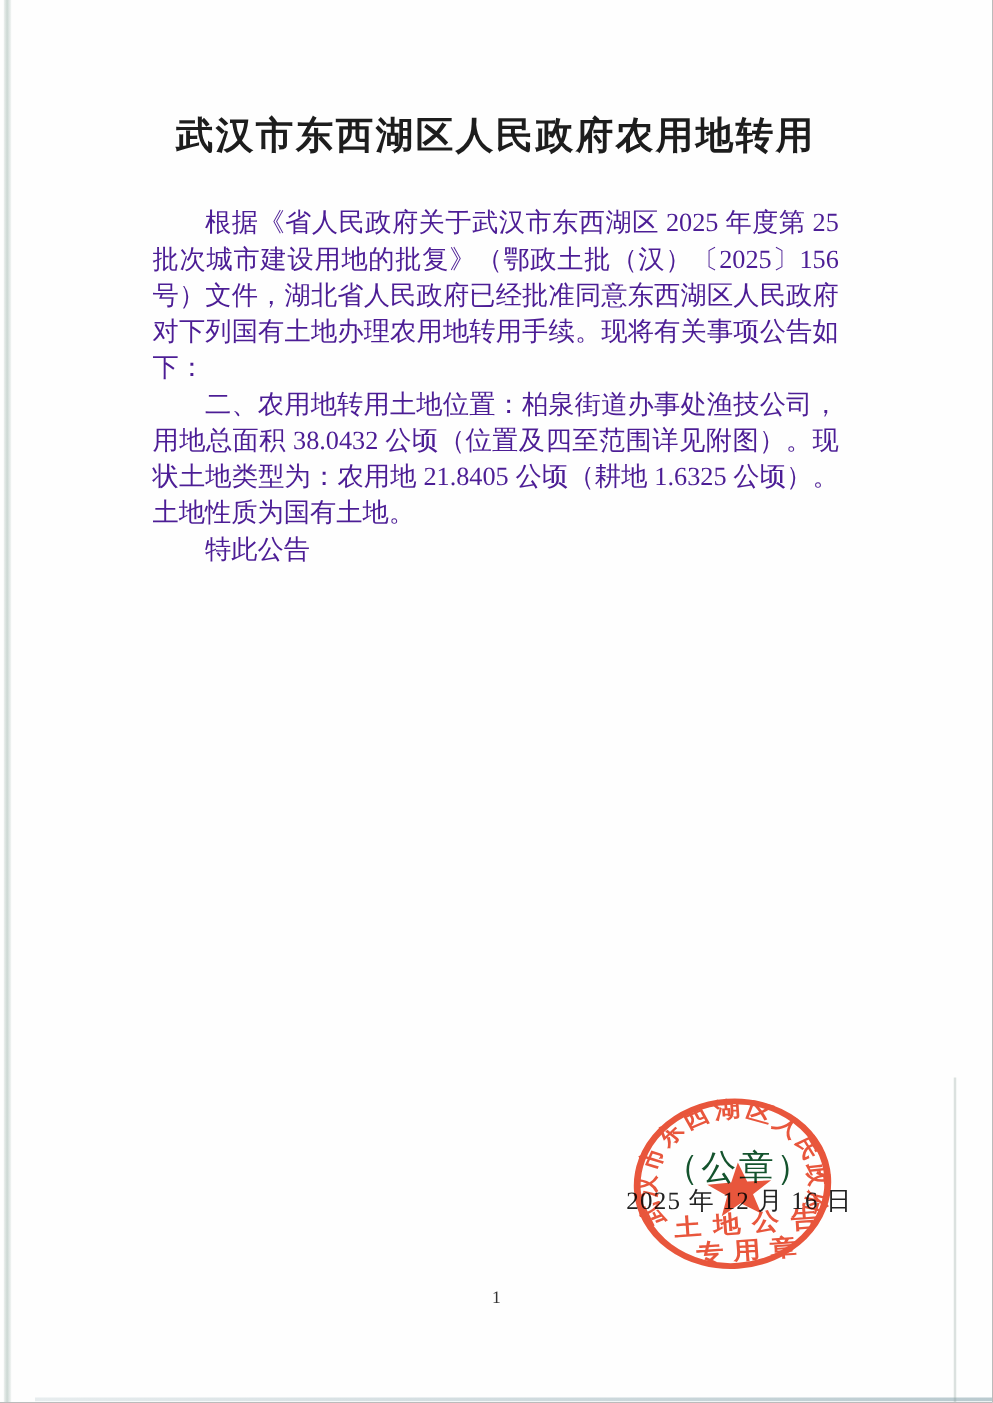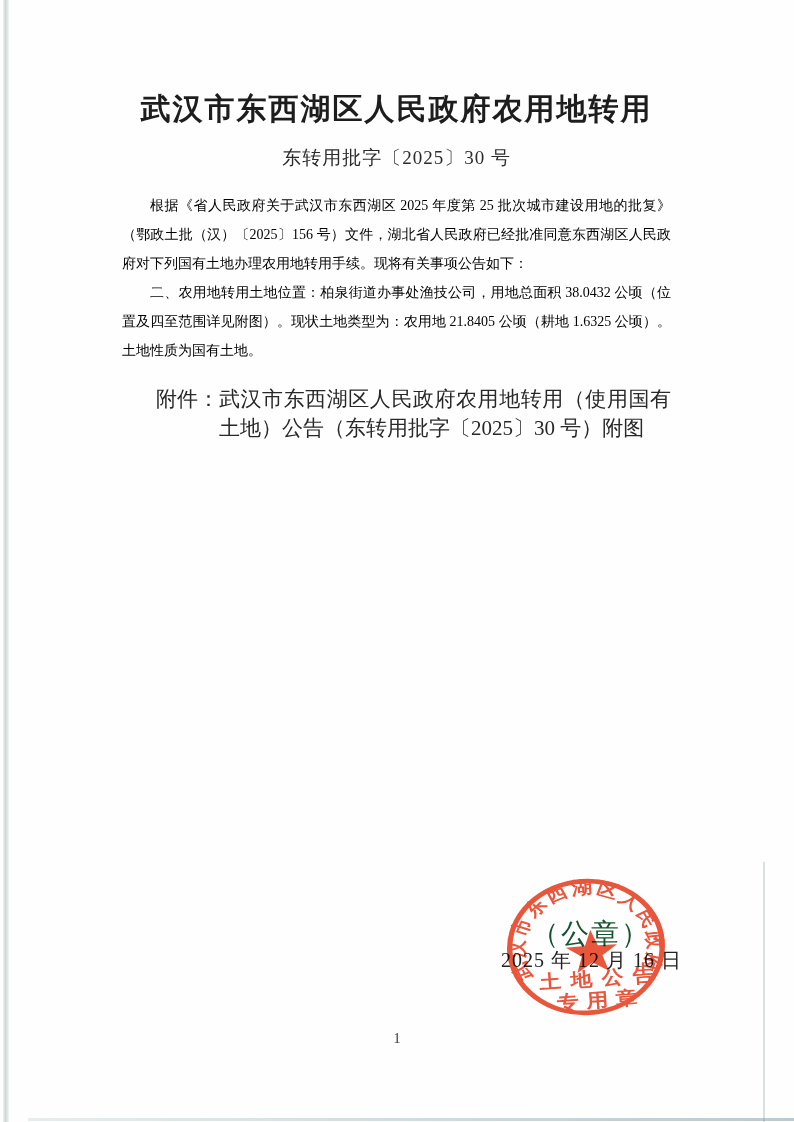--- a/index.html
+++ b/index.html
@@ -32,21 +32,21 @@
 
   .content {
     position: absolute; left: 0; top: 0; width: 783px;
     padding: 90px 112px 0 122px;
     font-family: Liberation Serif, serif;
   }
 
   .title { text-align: center; font-weight: 700; font-size: 30px; line-height: 38px; color: #1d1d1d; letter-spacing: 2px; }
   .doc-number { text-align: center; font-size: 19px; line-height: 26px; margin-top: 17px; color: #2b2b2b; letter-spacing: 1px; }
 
-  .body-text { margin-top: 20px; font-size: 14px; line-height: 29px; text-align: justify; color: #000000; }
+  .body-text { margin-top: 36px; font-size: 21px; line-height: 29px; text-align: justify; color: #4c1d95; }
   .body-text p { text-indent: 2em; margin: 0; }
 
   .attachment { margin-top: 20px; margin-left: 34px; display: flex; font-size: 21px; line-height: 29px; color: #282828; }
   .att-label { flex: 0 0 auto; white-space: nowrap; }
   .att-text { flex: 0 1 auto; max-width: 452px; text-align: justify; }
 
   .stamp-note {
     position: absolute; left: 531px; top: 915px;
     font-size: 28px; letter-spacing: 2px; color: #14532d;
   }
@@ -78,31 +78,27 @@
   <div class="edge-left"></div>
   <div class="edge-bottom"></div>
   <div class="edge-right-line"></div>
 
   <div class="content">
 
     <div class="title">
       <div>武汉市东西湖区人民政府农用地转用</div>
     </div>
 
-    <div class="doc-number">东转用批字〔2025〕30 号</div>
 
     <div class="body-text">
       <p>根据《省人民政府关于武汉市东西湖区 2025 年度第 25 批次城市建设用地的批复》（鄂政土批（汉）〔2025〕156 号）文件，湖北省人民政府已经批准同意东西湖区人民政府对下列国有土地办理农用地转用手续。现将有关事项公告如下：</p>
       <p>二、农用地转用土地位置：柏泉街道办事处渔技公司，用地总面积 38.0432 公顷（位置及四至范围详见附图）。现状土地类型为：农用地 21.8405 公顷（耕地 1.6325 公顷）。土地性质为国有土地。</p>
+      <p>特此公告</p>
     </div>
 
-    <div class="attachment">
-      <span class="att-label">附件：</span>
-      <span class="att-text">武汉市东西湖区人民政府农用地转用（使用国有土地）公告（东转用批字〔2025〕30 号）附图</span>
-    </div>
 
   </div>
 
   <div class="stamp-note">（公章）</div>
   <div class="issue-date">2025 年 12 月 16 日</div>
 
   <svg class="seal" viewBox="-90 -90 180 180" xmlns="http://www.w3.org/2000/svg">
     <g transform="scale(1.09 0.94)">
       <circle class="seal-ring" cx="0" cy="0" r="70" stroke="#e8472b"></circle>
       <path id="sealArcPath" d="M -46 34 A 57 57 0 1 1 46 34" fill="none"></path>

